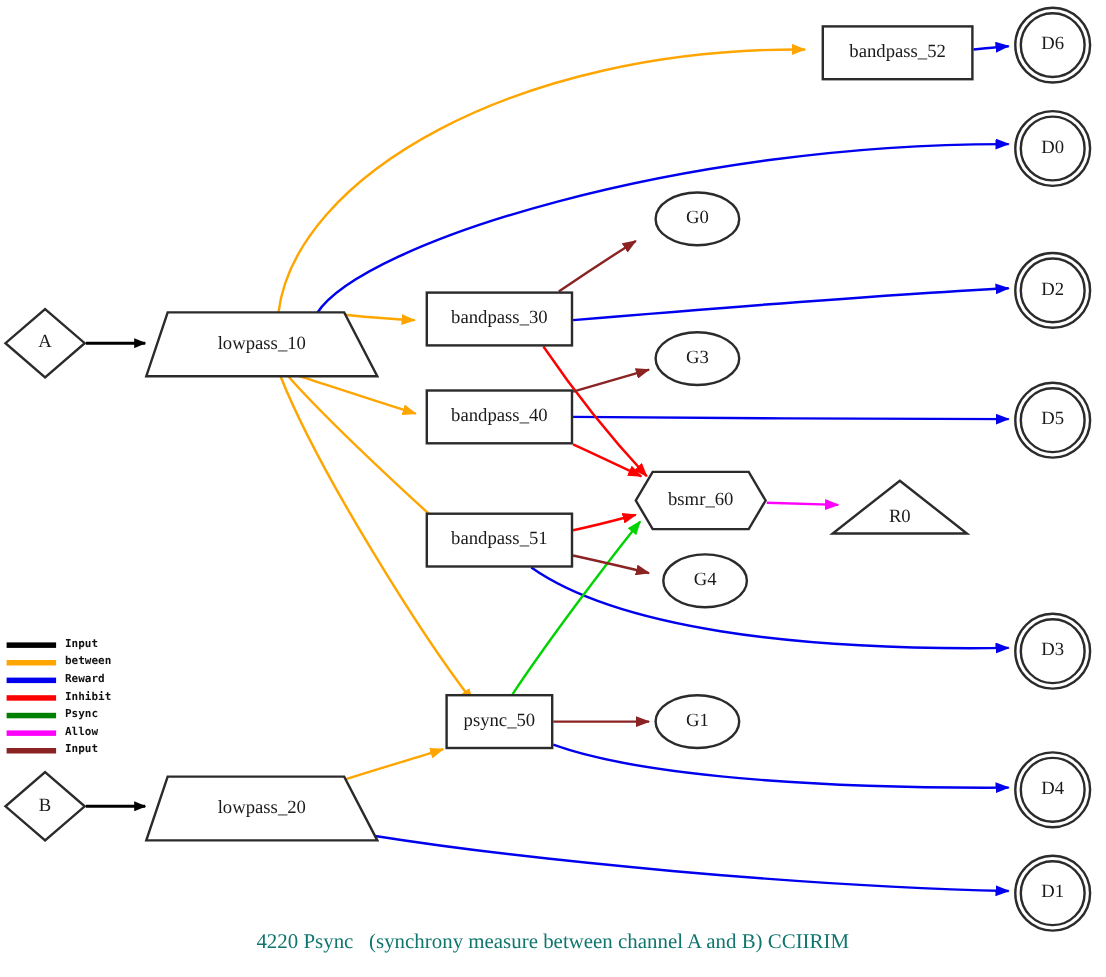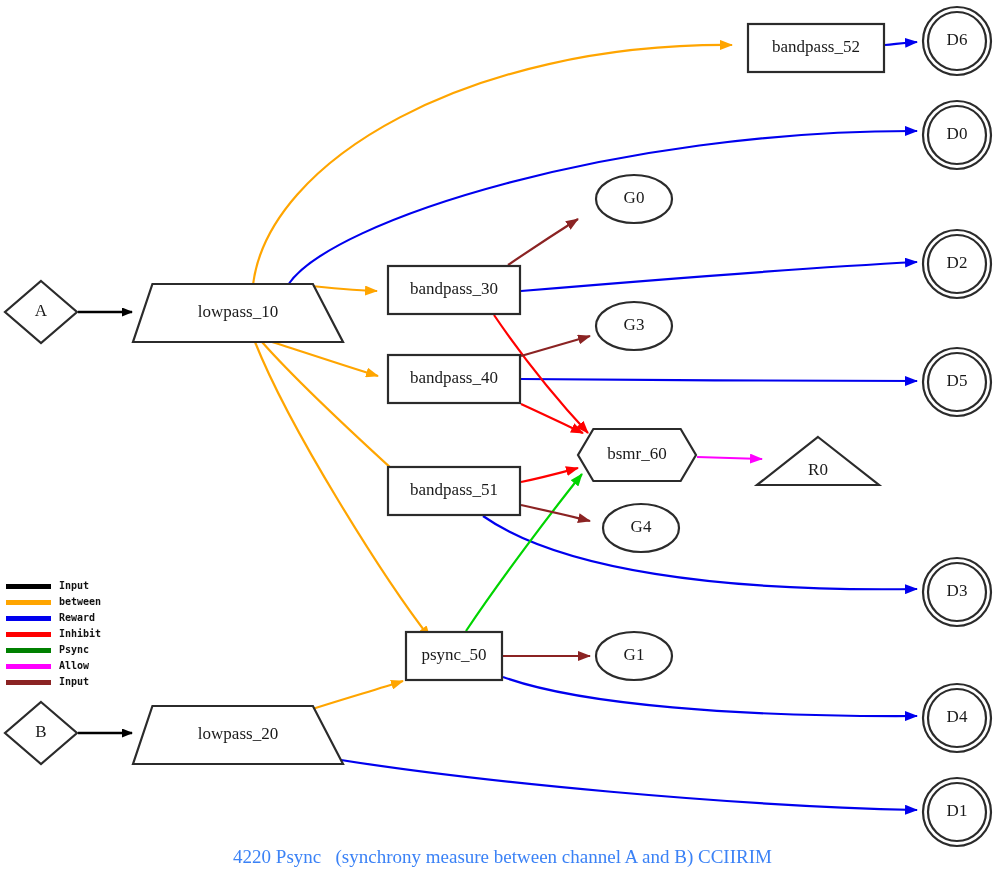--- a/index.html
+++ b/index.html
@@ -26,21 +26,21 @@
     line-height:10px;
   }
   .caption{
     position:absolute;
     left:0;
     top:846px;
     width:1005px;
     text-align:center;
     font-family:"Liberation Serif",serif;
     font-size:19px;
-    color:#3b82f6;
+    color:#0f766e;
     white-space:pre;
   }
 </style>
 </head>
 <body>
 
 <div id="stage">
 
   <svg id="graph" viewBox="0 0 1005 888">
     <defs>

